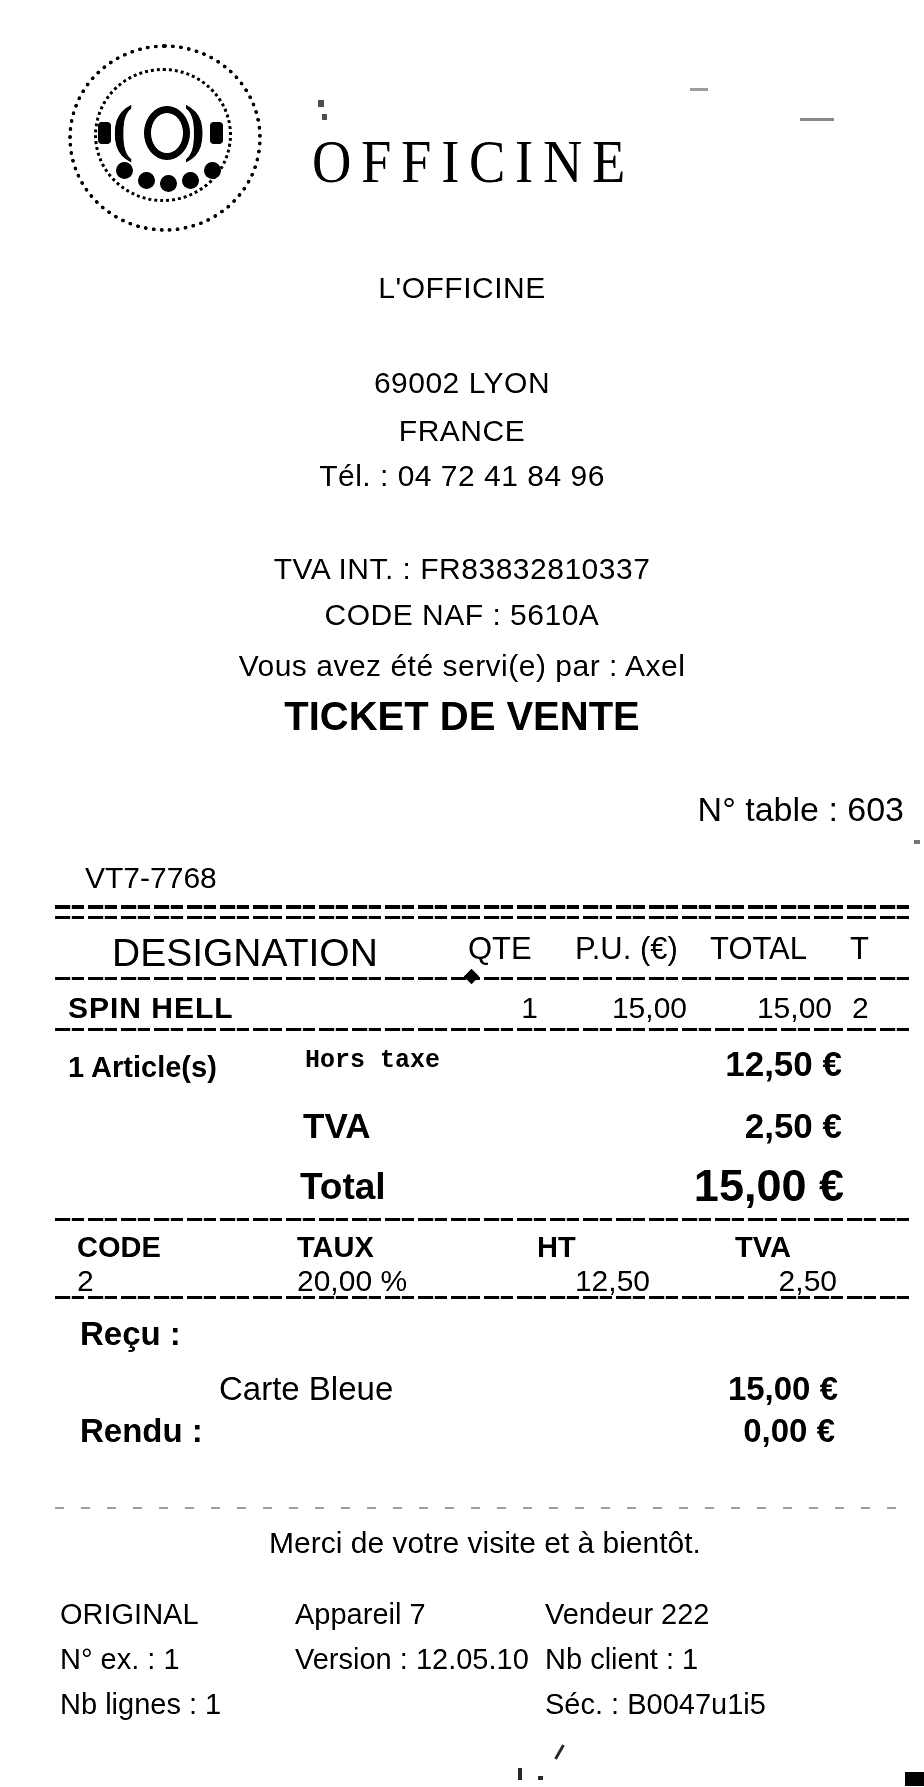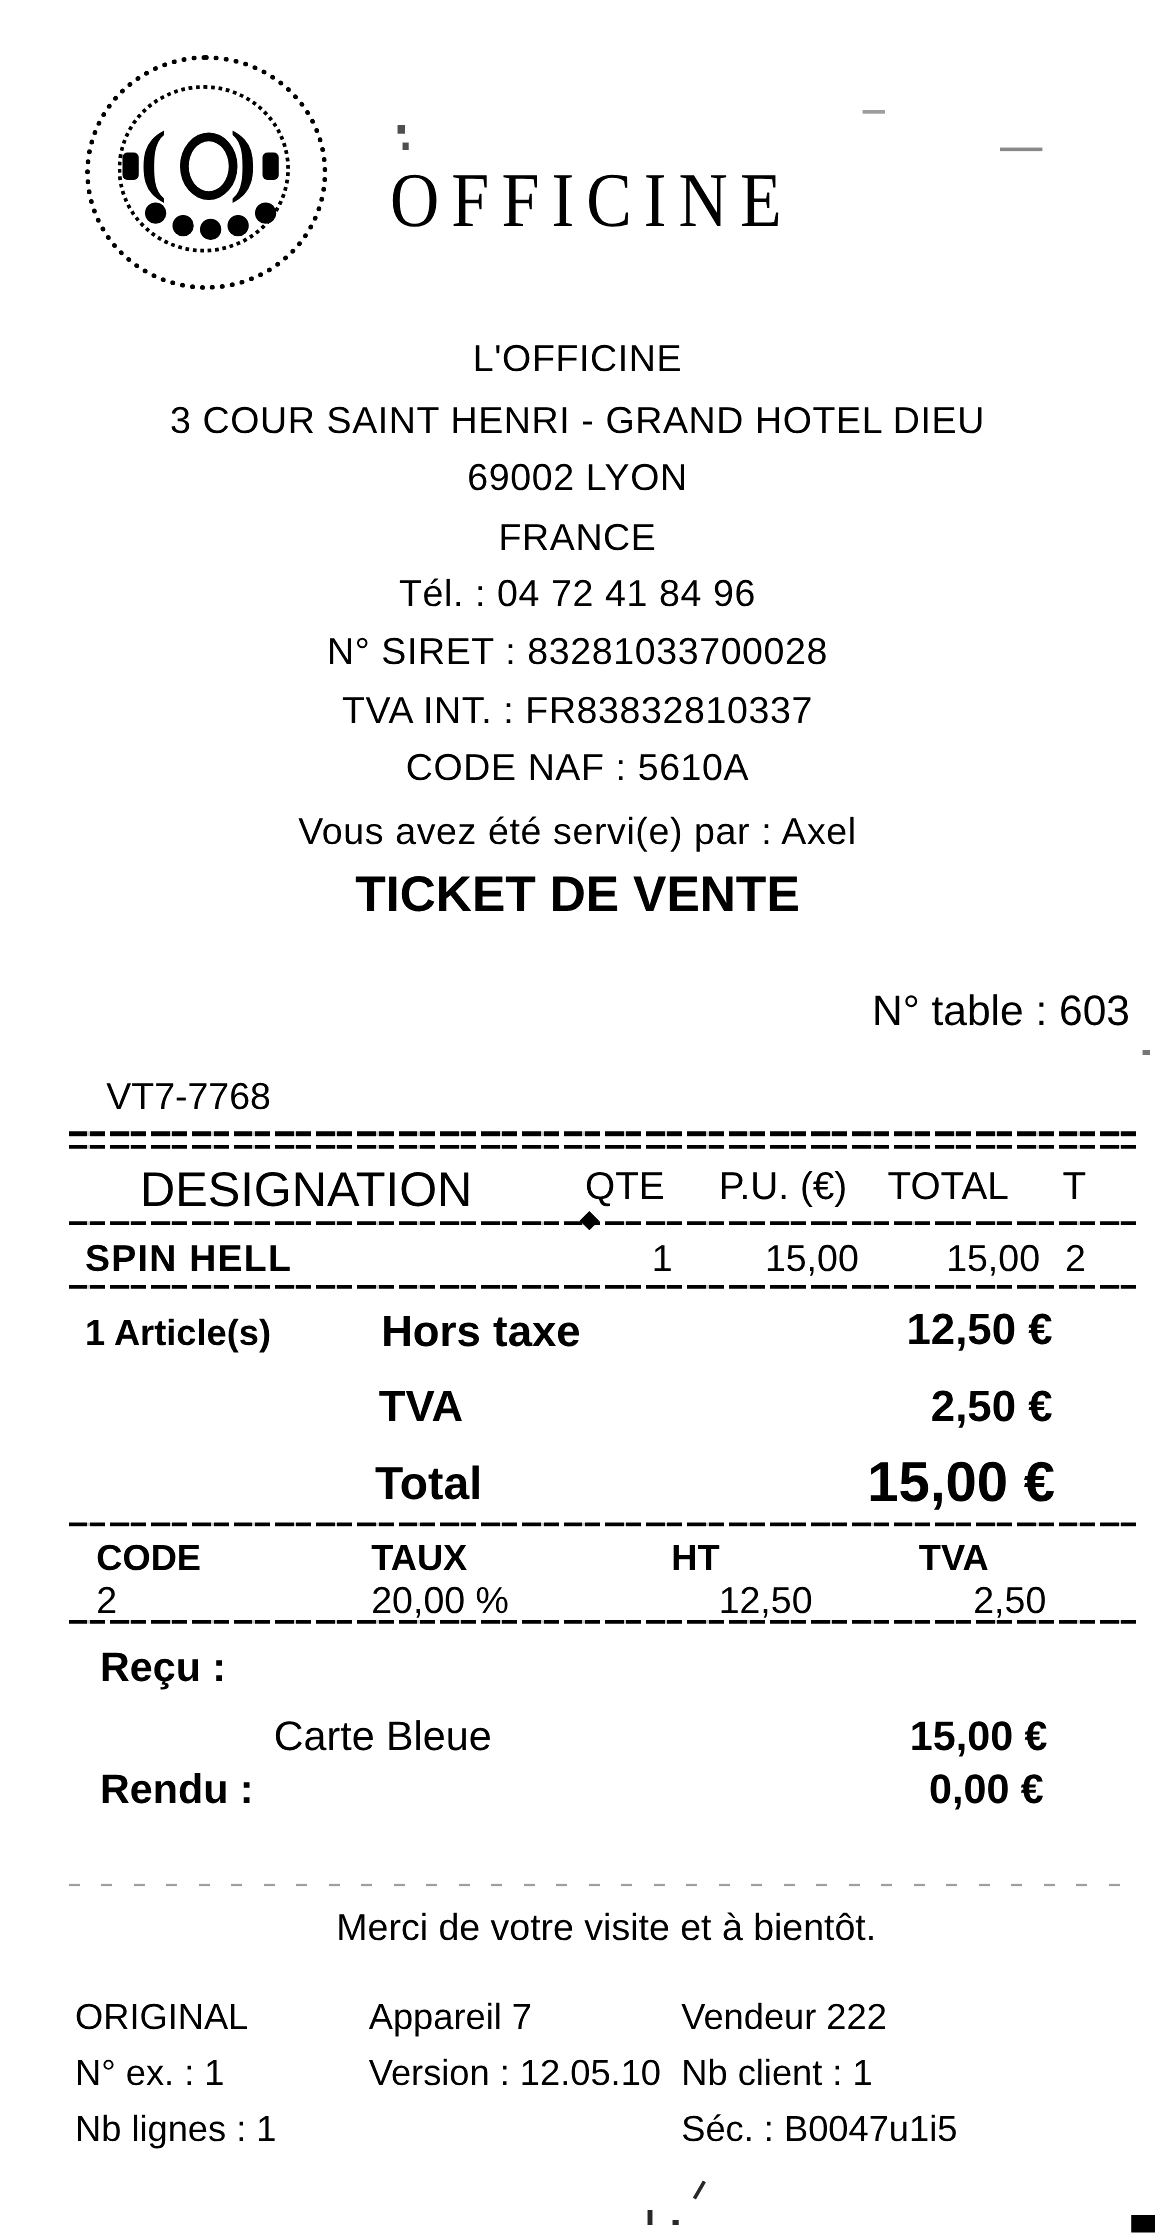--- a/index.html
+++ b/index.html
@@ -61,25 +61,23 @@
   </div>
 
   <div class="abs wordmark" style="left:312px;top:126px;">OFFICINE</div>
 
   <div class="artifact" style="left:318px;top:100px;width:6px;height:7px;"></div>
   <div class="artifact" style="left:322px;top:114px;width:5px;height:6px;"></div>
   <div class="artifact" style="left:800px;top:118px;width:34px;height:3px;background:#888;"></div>
   <div class="artifact" style="left:690px;top:88px;width:18px;height:3px;background:#999;"></div>
 
   <div class="abs center-block addr blur1" style="top:271px;">L'OFFICINE</div>
-  <div class="abs center-block addr blur1" style="top:320px;">3 COUR SAINT HENRI - GRAND HOTEL DIEU</div>
   <div class="abs center-block addr blur1" style="top:366px;">69002 LYON</div>
   <div class="abs center-block addr blur1" style="top:414px;">FRANCE</div>
   <div class="abs center-block addr blur1" style="top:459px;">Tél. : 04 72 41 84 96</div>
-  <div class="abs center-block addr blur1" style="top:505px;">N° SIRET : 83281033700028</div>
   <div class="abs center-block addr blur1" style="top:552px;">TVA INT. : FR83832810337</div>
   <div class="abs center-block addr blur1" style="top:598px;">CODE NAF : 5610A</div>
   <div class="abs center-block addr blur1" style="top:649px;">Vous avez été servi(e) par : Axel</div>
 
   <div class="abs center-block bold" style="top:694px;font-size:40px;">TICKET DE VENTE</div>
 
   <div class="abs right" style="right:20px;top:790px;font-size:34px;">N° table : 603</div>
   <div class="abs" style="left:85px;top:861px;font-size:30px;">VT7-7768</div>
 
   <div class="scanline" style="left:55px;top:905px;width:855px;"></div>
@@ -98,21 +96,21 @@
     <div class="abs bold" style="left:68px;top:991px;font-size:30px;letter-spacing:1px;">SPIN HELL</div>
     <div class="abs right" style="right:386px;top:991px;font-size:30px;">1</div>
     <div class="abs right" style="right:237px;top:991px;font-size:30px;">15,00</div>
     <div class="abs right" style="right:92px;top:991px;font-size:30px;">15,00</div>
     <div class="abs" style="left:852px;top:991px;font-size:30px;">2</div>
   </div>
 
   <div class="scanline thin" style="left:55px;top:1028px;width:855px;"></div>
 
   <div class="abs bold" style="left:68px;top:1051px;font-size:29px;">1 Article(s)</div>
-  <div class="abs bold" style="left:305px;top:1046px;font-size:35px;">Hors taxe</div>
+  <div class="abs bold" style="left:305px;top:1046px;font-size:25px;font-family:Liberation Mono, monospace;">Hors taxe</div>
   <div class="abs bold right" style="right:82px;top:1044px;font-size:35px;">12,50 €</div>
 
   <div class="abs bold" style="left:303px;top:1106px;font-size:35px;">TVA</div>
   <div class="abs bold right" style="right:82px;top:1106px;font-size:35px;">2,50 €</div>
 
   <div class="abs bold" style="left:300px;top:1166px;font-size:37px;">Total</div>
   <div class="abs bold right" style="right:80px;top:1160px;font-size:45px;">15,00 €</div>
 
   <div class="scanline thin" style="left:55px;top:1218px;width:855px;"></div>
 

